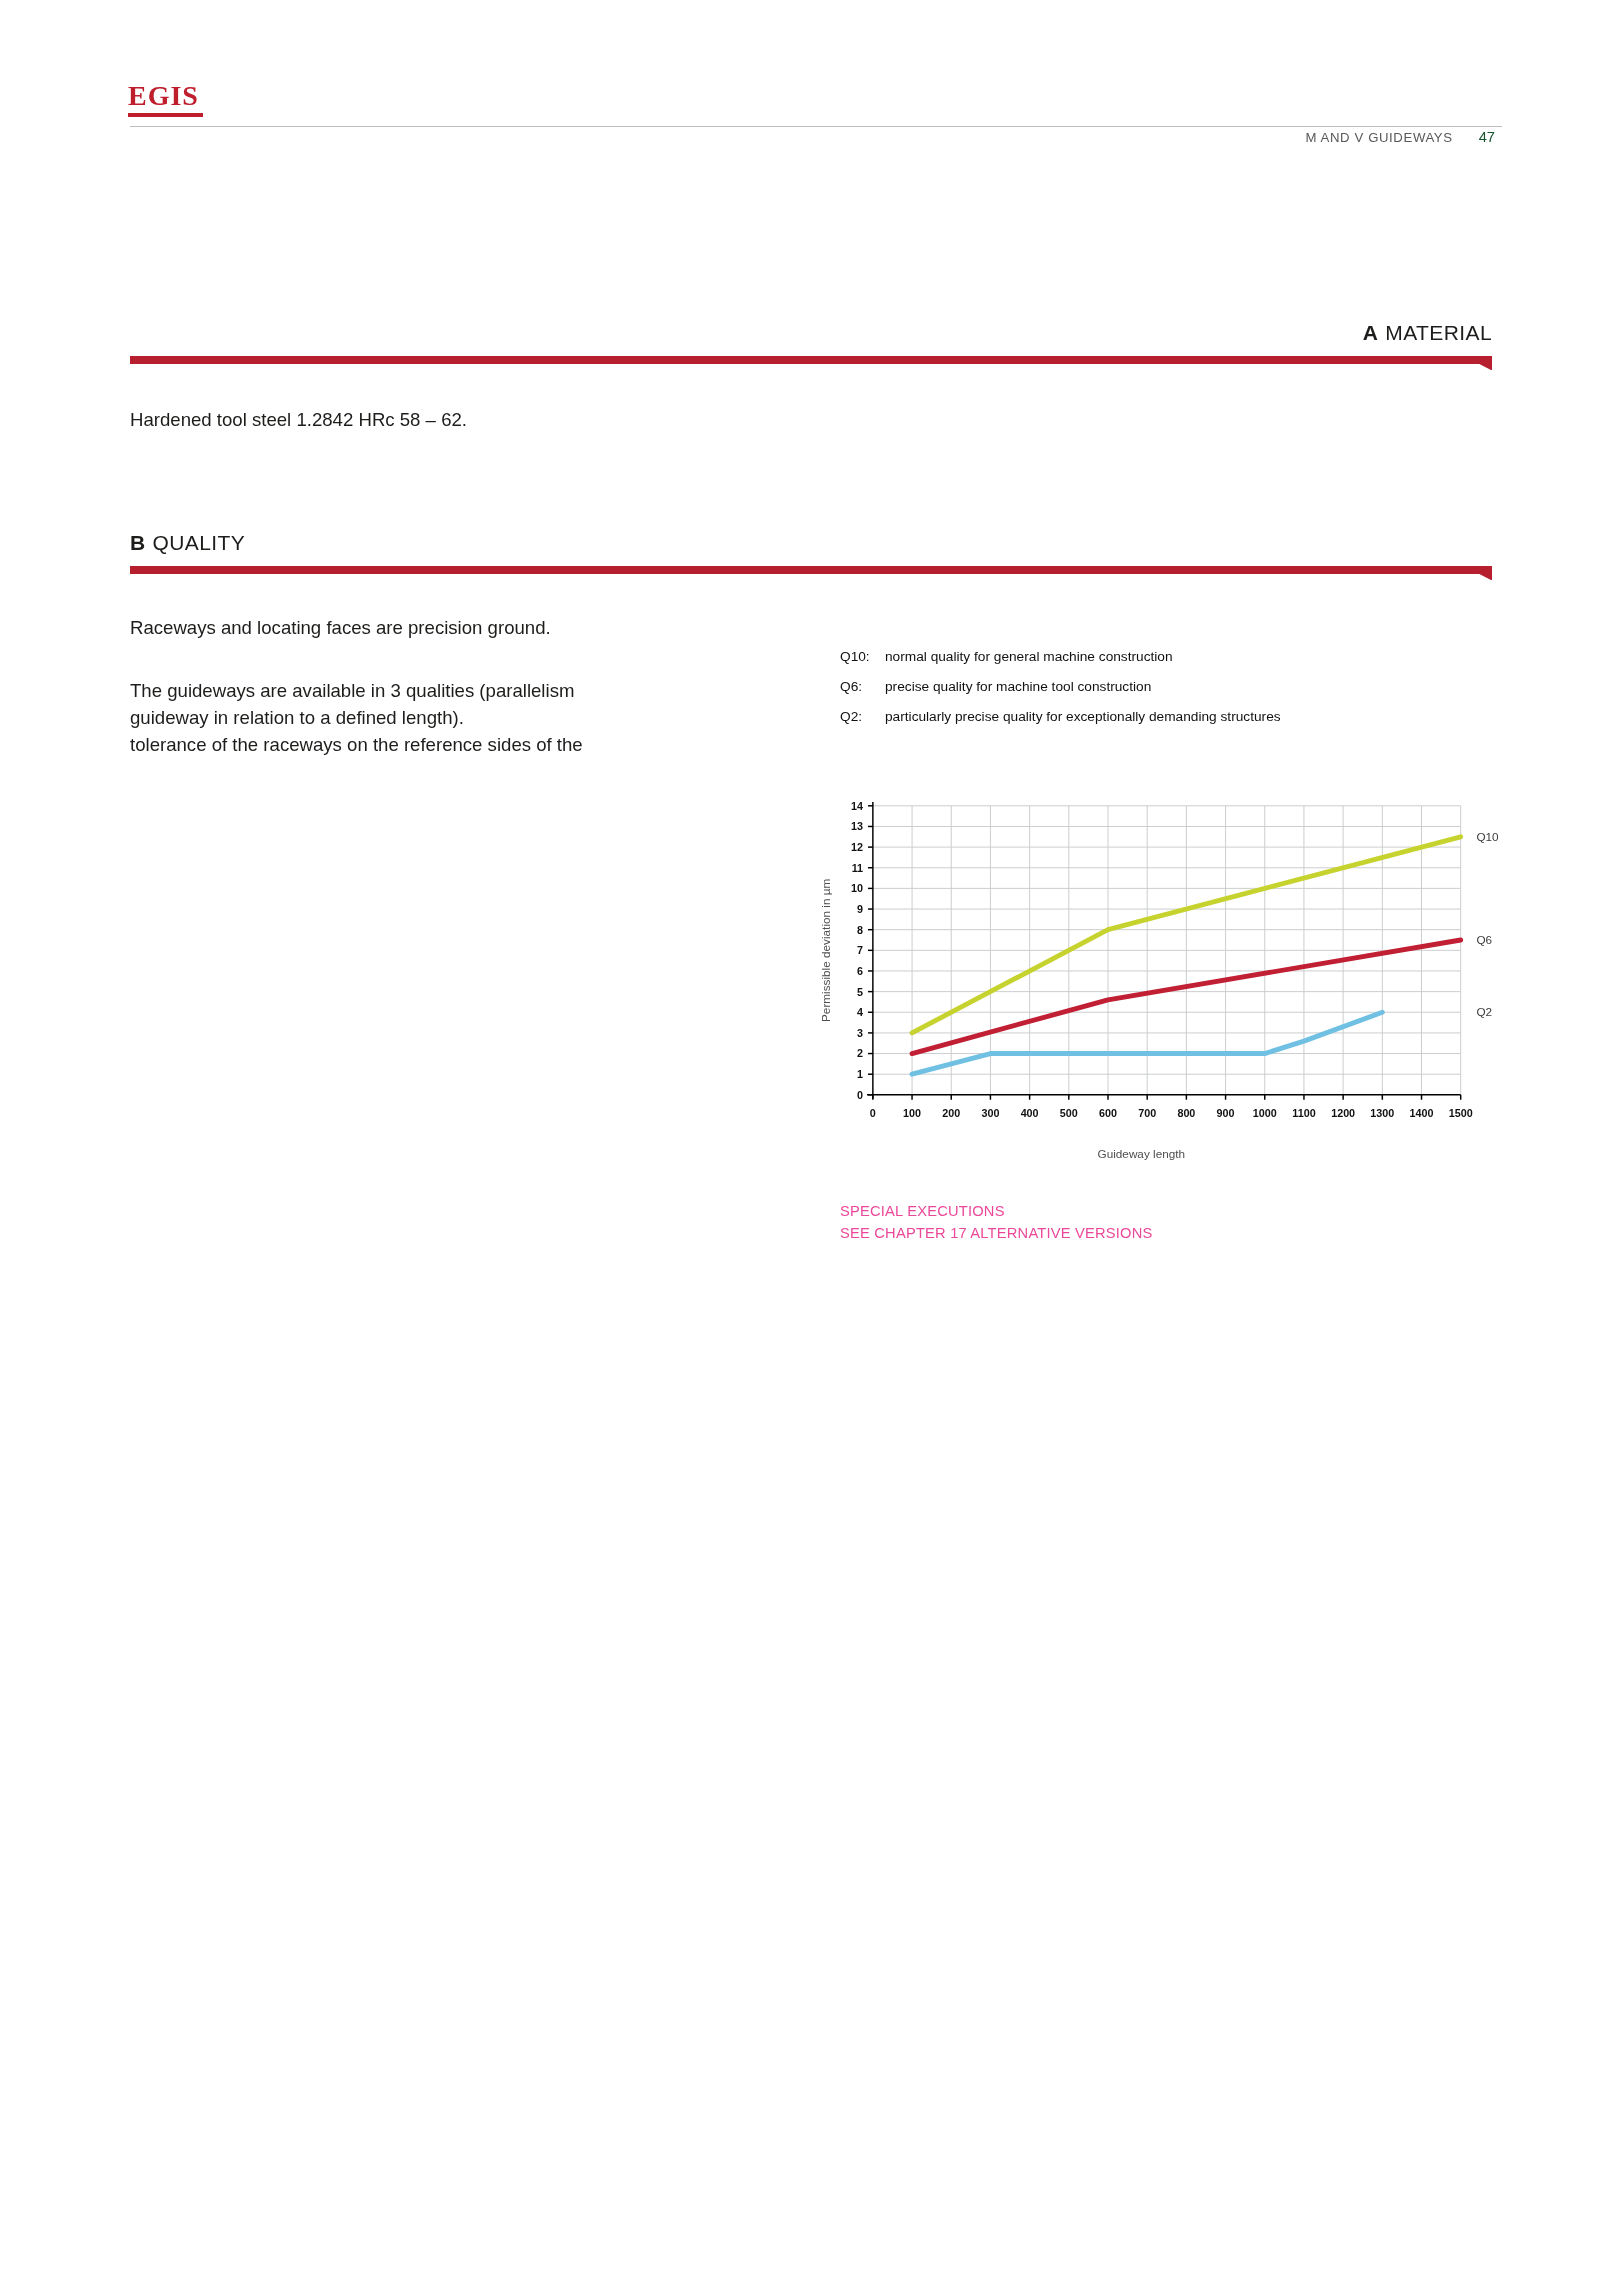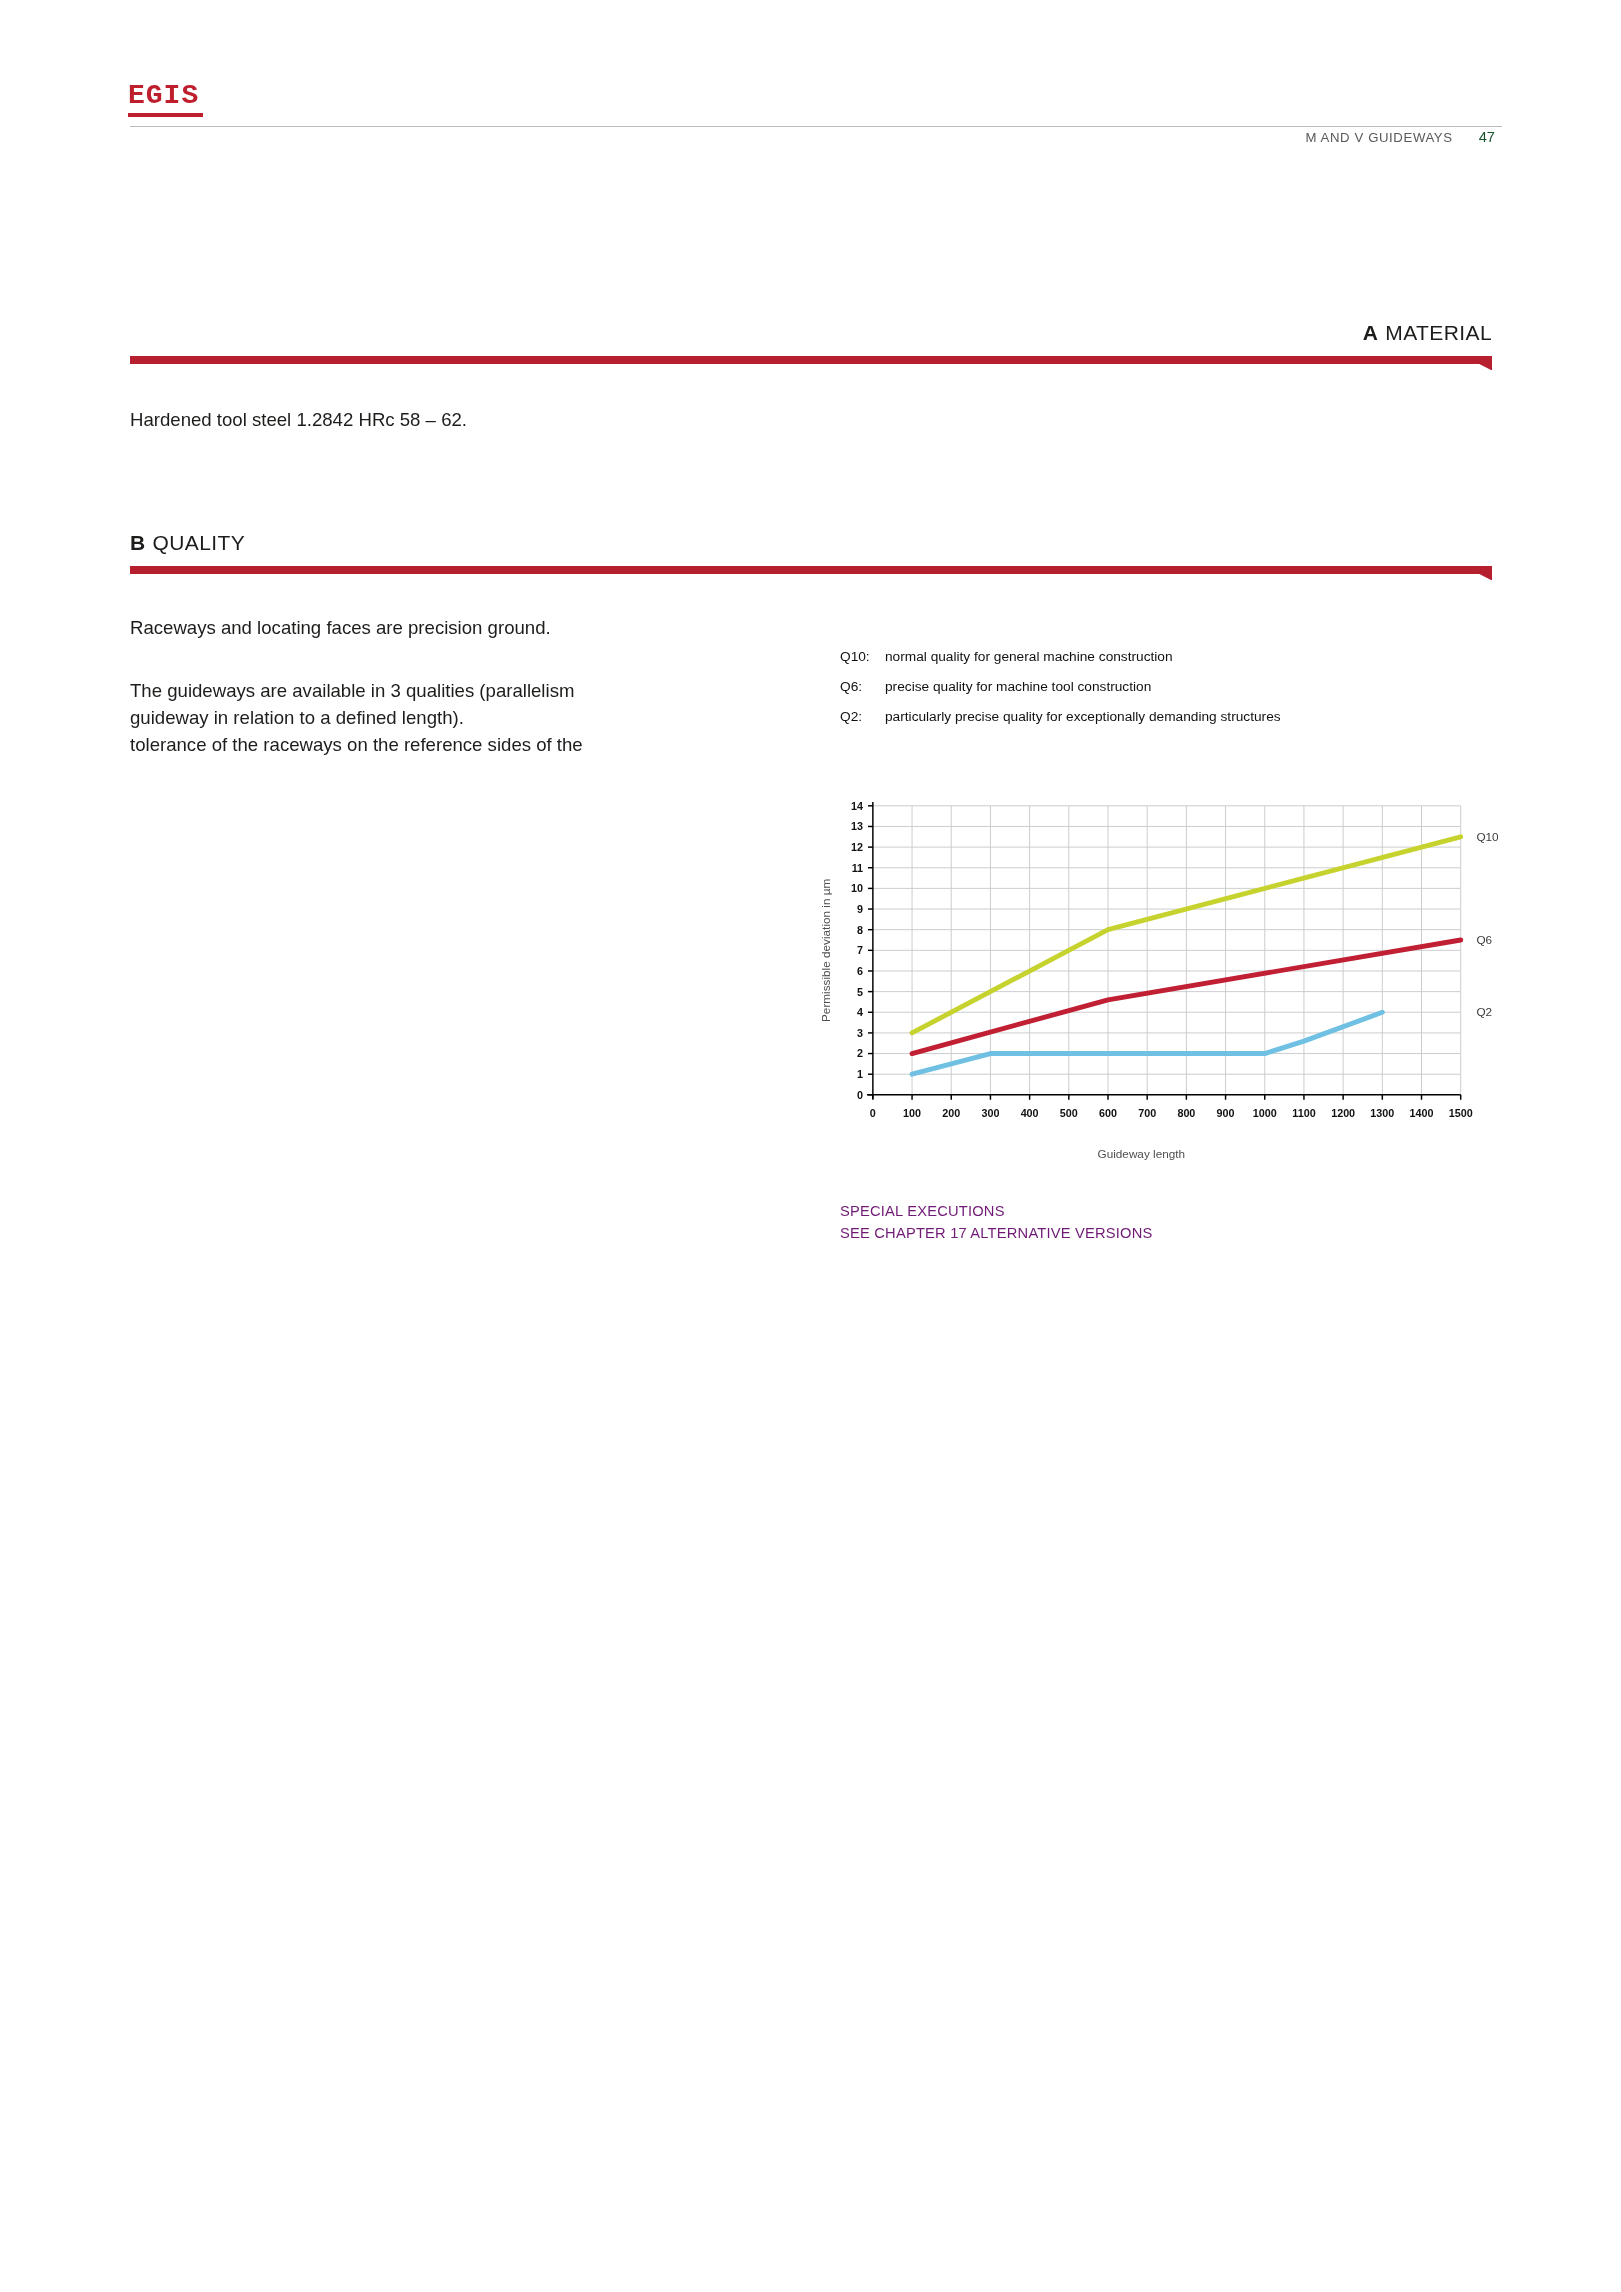--- a/index.html
+++ b/index.html
@@ -11,21 +11,21 @@
     font-family:"Liberation Sans", sans-serif;
     color:#1d1d1b;
     overflow:hidden;
   }
 
   
   .logo { position:absolute; left:128px; top:82px; }
   .logo-text {
     font-size:28px; font-weight:bold; line-height:1;
     color:#bf1e2d; letter-spacing:1px;
-    font-family:Liberation Mono, monospace;
+    font-family:Liberation Serif, serif;
   }
   .logo-underline { height:3.9px; background:#bf1e2d; margin-top:2.9px; width:75px; }
 
   .header-meta {
     position:absolute; top:88px; right:126px;
     display:flex; align-items:baseline; gap:26px;margin-top:41px;
   }
   .header-title { font-size:13.2px; color:#59595b; letter-spacing:0.6px; }
   .header-page  { font-size:14.7px; font-weight:normal; color:#14532d; }
 
@@ -56,21 +56,21 @@
 
   
   .chart-wrap { position:absolute; left:818px; top:792px; width:725px; height:397px; }
   .tick-label   { font:bold 11px "Liberation Sans", sans-serif; fill:#111111; }
   .axis-title   { font:12px "Liberation Sans", sans-serif; fill:#4f4f51; }
   .series-label { font:12px "Liberation Sans", sans-serif; fill:#3c3c3e; }
 
   
   .special-note {
     position:absolute; left:840px; top:1201px;
-    font-size:14.7px; line-height:21.6px; letter-spacing:0.2px; color:#701a75;
+    font-size:14.7px; line-height:21.6px; letter-spacing:0.2px; color:#ec4899;
   }
 </style>
 </head>
 <body>
 
 <div class="page">
 
   <div class="logo">
     <div class="logo-text">EGIS</div>
     <div class="logo-underline"></div>

